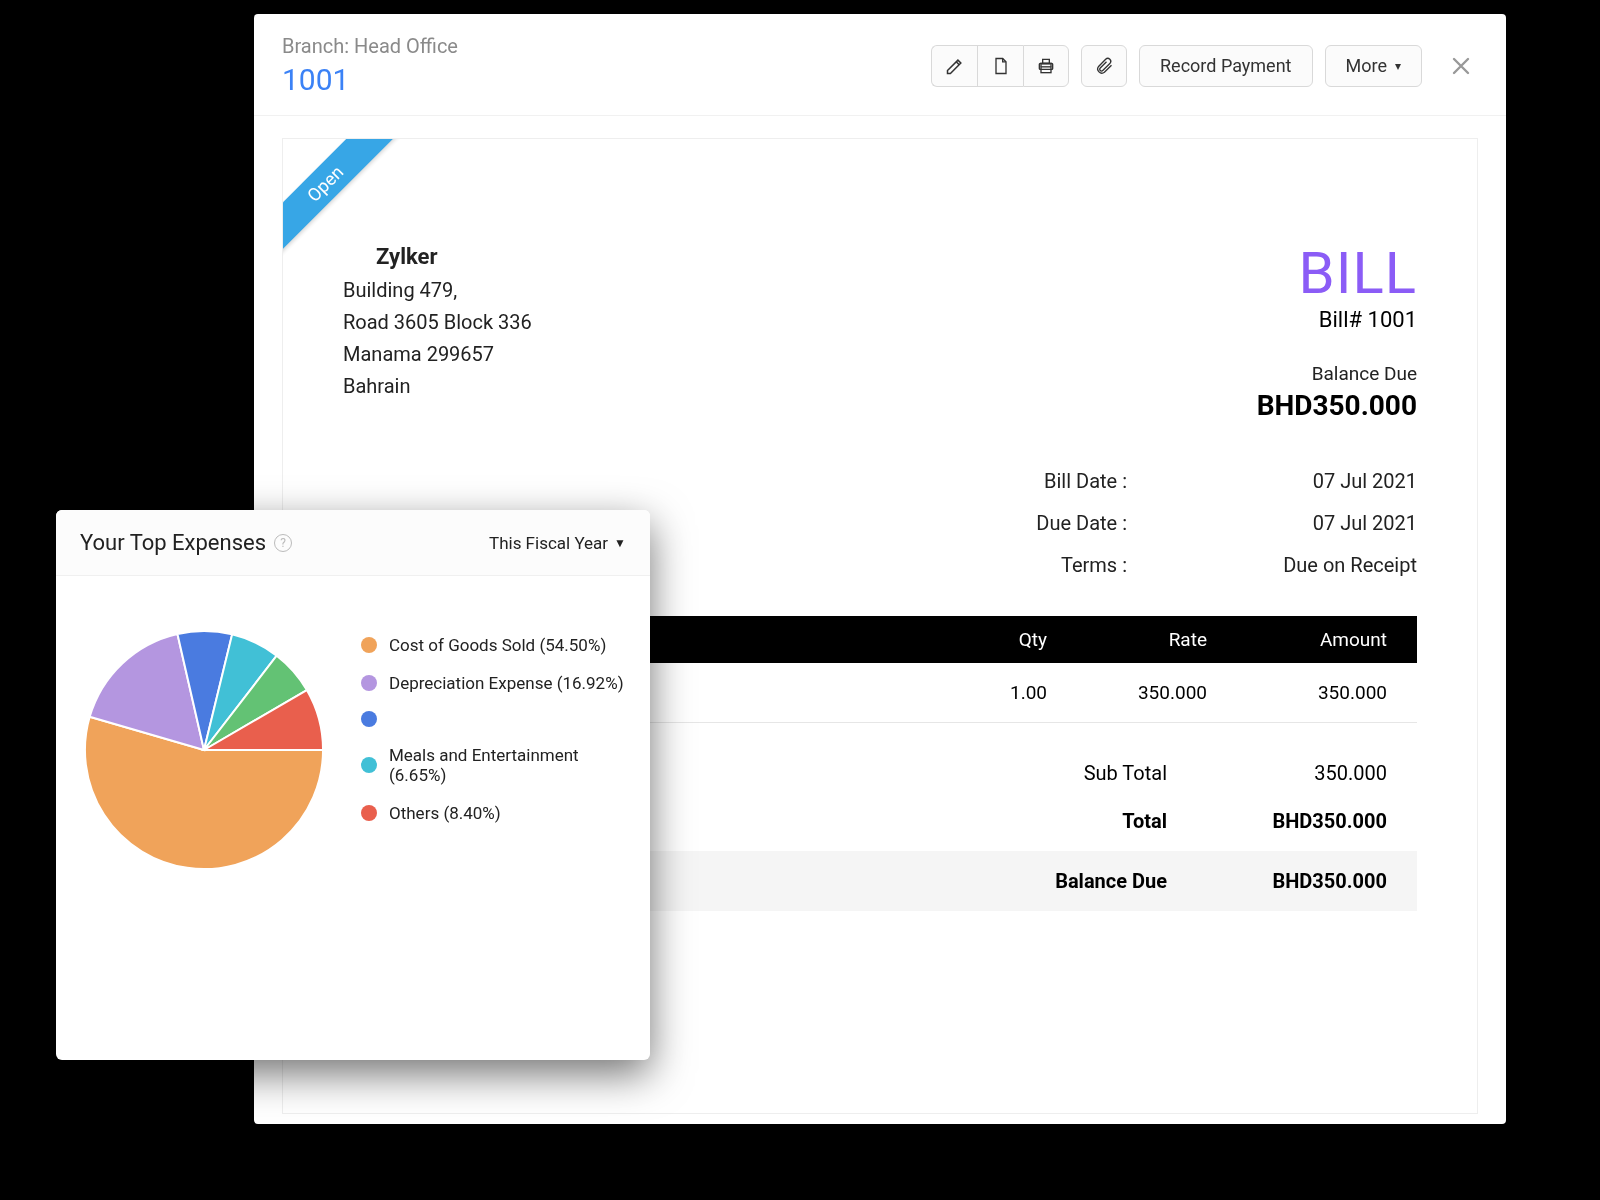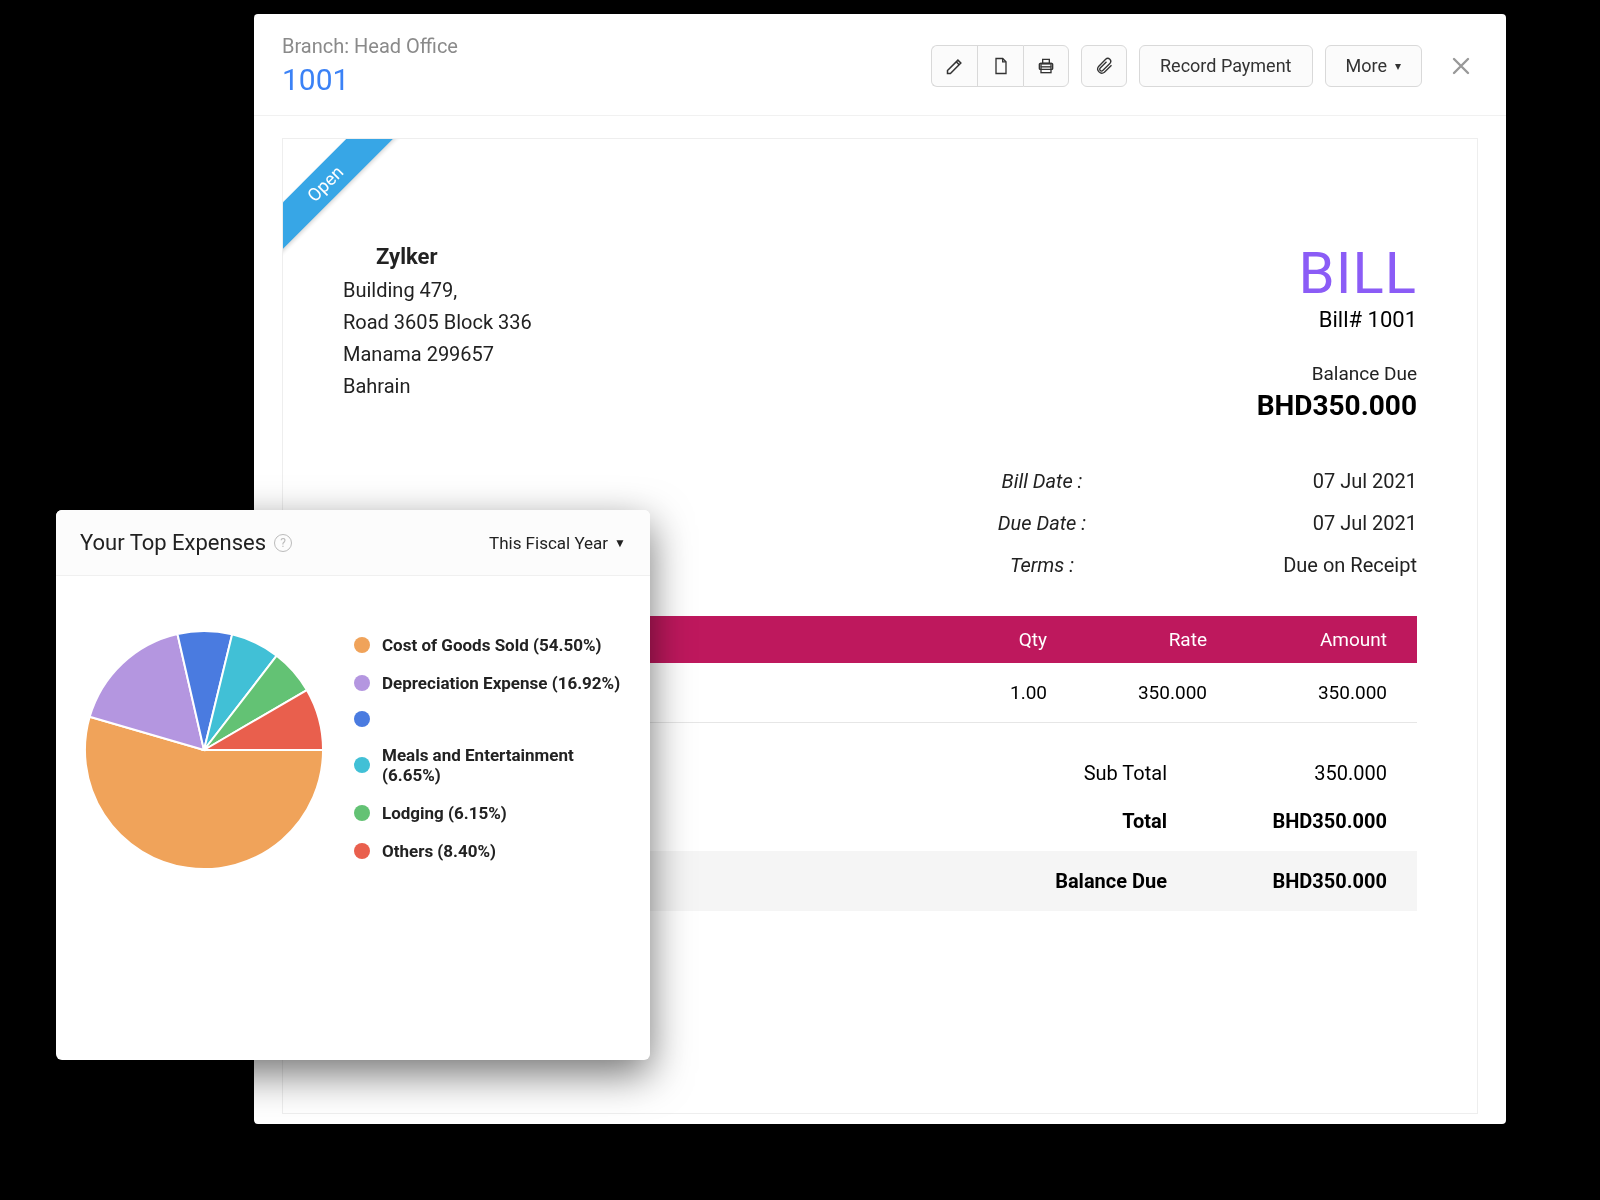--- a/index.html
+++ b/index.html
@@ -94,27 +94,27 @@
   .vendor { font-size: 20px; color: #222; line-height: 1.6; }
   .vendor-name { font-weight: 700; font-size: 22px; margin-left: 33px; }
   .bill-title-side { text-align: right; }
   .bill-title { font-size: 58px; font-weight: 400; letter-spacing: 1px; color: #8b5cf6; }
   .bill-sub   { font-size: 22px; }
   .bal-label  { font-size: 19px; color: #222; margin-top: 30px; }
   .bal-value  { font-size: 28px; font-weight: 700; margin-top: 4px; }
 
   .meta { margin-top: 38px; font-size: 20px; }
   .meta-row { display: flex; justify-content: flex-end; gap: 90px; padding: 9px 0; }
-  .meta-row .k { width: 170px; text-align: center; color: #222; font-style: italic; }
+  .meta-row .k { width: 170px; text-align: right; color: #222; }
   .meta-row .v { width: 200px; text-align: right; color: #222; }
 
   
   .items { margin-top: 30px; }
   .items-head {
-    background: #be185d;
+    background: #000000;
     color: #fff;
     display: grid;
     grid-template-columns: 1fr 120px 160px 180px;
     padding: 12px 30px;
     font-size: 19px;
   }
   .items-head div:nth-child(2),
   .items-head div:nth-child(3),
   .items-head div:nth-child(4) { text-align: right; }
   .items-body-row {
@@ -165,21 +165,21 @@
   }
   .exp-title { font-size: 22px; color: #222; display: flex; align-items: center; gap: 8px; }
   .help-dot {
     display: inline-flex; align-items:center; justify-content:center;
     width: 18px; height: 18px; border-radius: 50%;
     border: 1px solid #bbb; color: #bbb; font-size: 12px;
   }
   .period { font-size: 17px; color: #222; cursor: pointer; display: flex; align-items: center; gap: 6px; }
   .caret { font-size: 12px; }
 
-  .exp-body { display: flex; padding: 30px 24px; gap: 26px; font-weight: bold; }
+  .exp-body { display: flex; padding: 30px 24px; gap: 33px; }
   .pie-wrap { width: 248px; height: 248px; position: relative; flex-shrink: 0; margin-top: 20px; }
   #pie { width: 248px; height: 248px; }
 
   .legend { padding-top: 20px; }
   .legend-item { display: flex; align-items: center; gap: 12px; font-size: 17px; color: #222; padding: 9px 0; }
   .swatch { width: 16px; height: 16px; border-radius: 50%; flex-shrink: 0; }
 
   svg.ico { width: 20px; height: 20px; }
 </style>
 </head>
@@ -335,22 +335,18 @@
           <span>Depreciation Expense (16.92%)</span>
         </div>
         <div class="legend-item">
           <span class="swatch" style="background: rgb(74, 123, 224);"></span>
         </div>
         <div class="legend-item">
           <span class="swatch" style="background: rgb(65, 192, 214);"></span>
           <span>Meals and Entertainment (6.65%)</span>
         </div>
         <div class="legend-item">
-          <span class="swatch" style="background: rgb(99, 194, 116);"></span>
-          <span>Lodging (6.15%)</span>
-        </div>
-        <div class="legend-item">
           <span class="swatch" style="background: rgb(233, 95, 77);"></span>
           <span>Others (8.40%)</span>
         </div>
       </div>
   </div>
 </div>
 
 </body></html>

